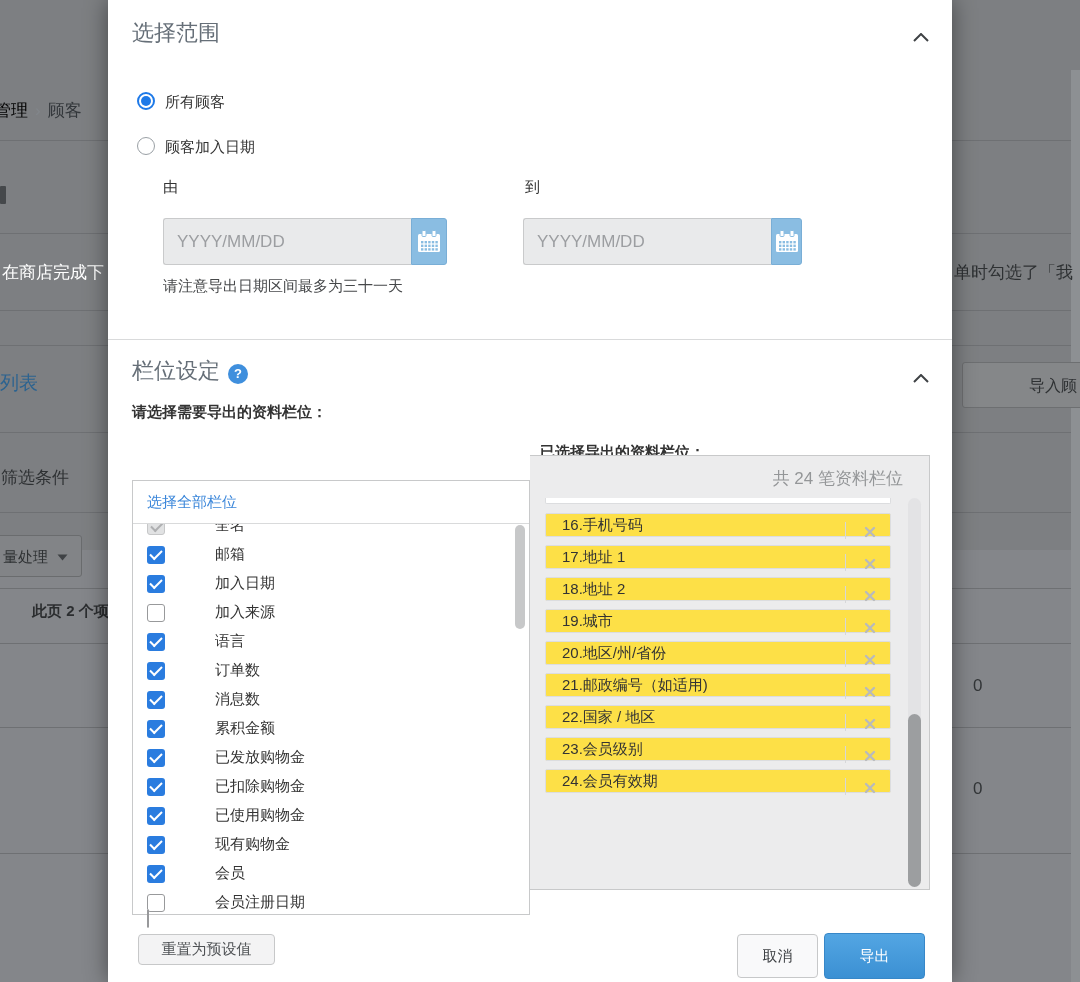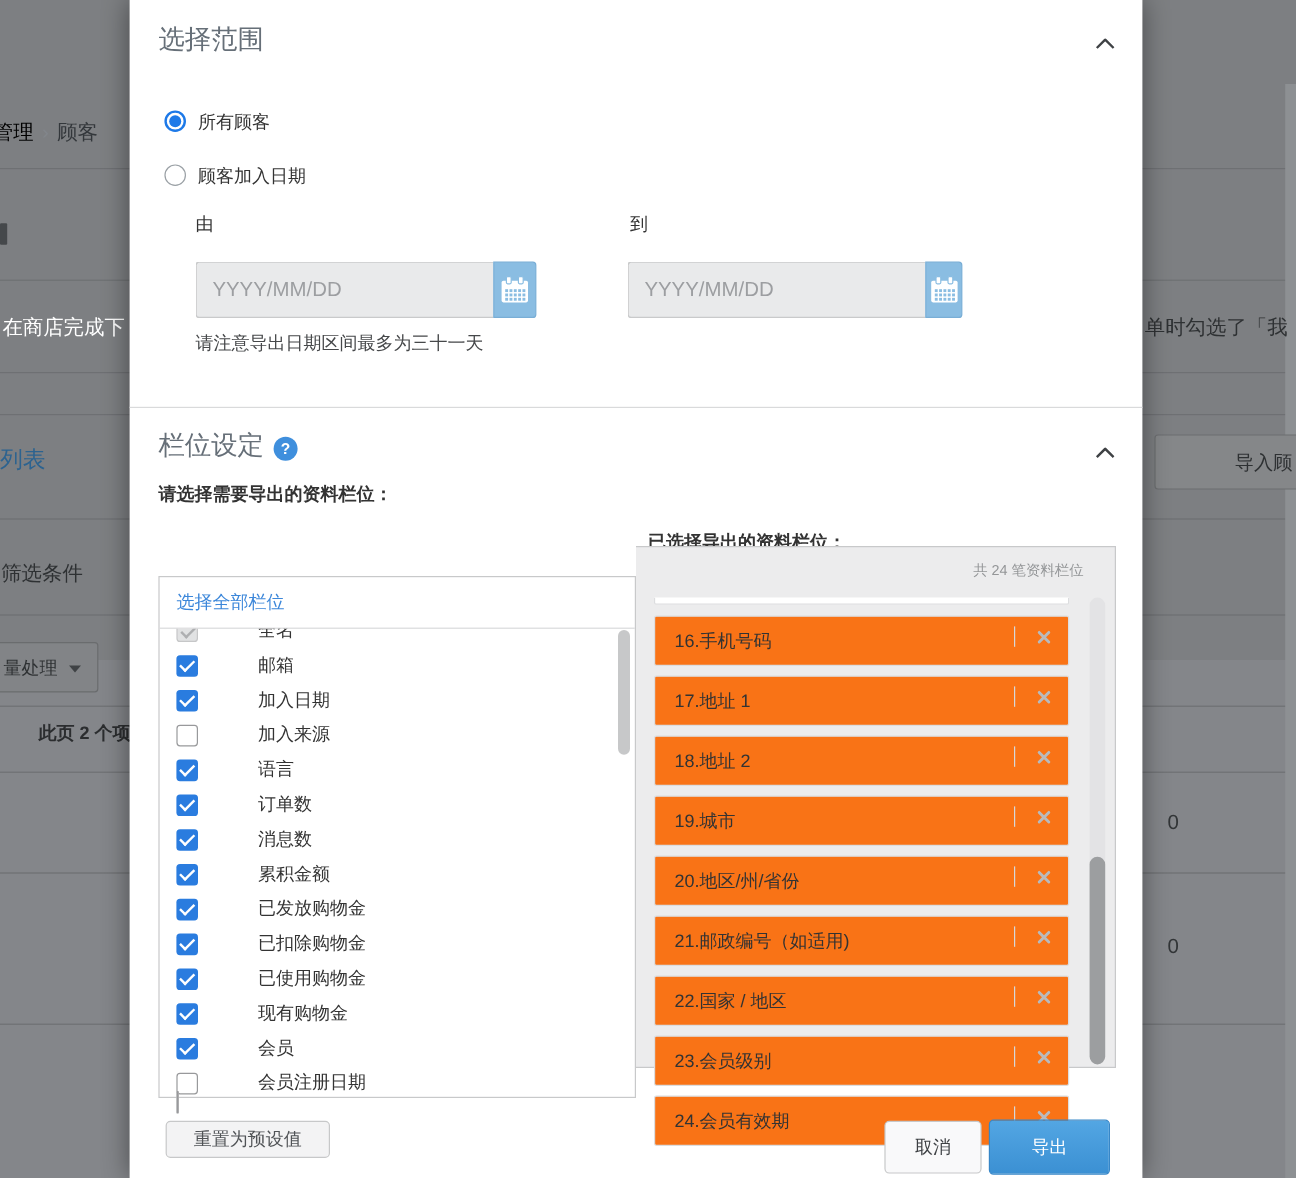--- a/index.html
+++ b/index.html
@@ -73,25 +73,25 @@
   .cb-off { background:#fff; border:1px solid #98999b; }
   .cb-dis { background:#e1e2e3; border:1px solid #c6c7c8; }
   .cb-dis::after { content:""; position:absolute; left:3px; top:4px; width:10px; height:5px;
                    border-left:2px solid #aeafb1; border-bottom:2px solid #aeafb1; transform:rotate(-45deg); }
   .field-label { font-size:15px; color:#333; margin-left:14px; white-space:nowrap; }
   .left-thumb { position:absolute; left:382px; top:44px; width:10px; height:104px; background:#c7c8c9; border-radius:5px; }
   .partial-row-cb { position:absolute; left:14px; top:429px; }
 
   .panel-right { position:absolute; left:422px; top:455px; width:400px; height:435px; background:#ececed;
                  border:1px solid #c8c9ca; border-left:0; }
-  .count { position:absolute; right:26px; top:11px; font-size:12px; color:#949698; }
+  .count { position:absolute; right:26px; top:11px; font-size:17px; color:#949698; }
   .partial-card { position:absolute; left:15px; top:42px; width:346px; height:6px; background:#fff;
                   border:1px solid #dcdddf; border-top:0; border-radius:0 0 2px 2px; }
   .cards { position:absolute; left:15px; top:57px; width:346px; }
-  .card { position:relative; height:42px; margin-bottom:8px; background:#f97316; border:1px solid #dcdddf; border-radius:2px;
+  .card { position:relative; height:24px; margin-bottom:8px; background:#fde047; border:1px solid #dcdddf; border-radius:2px;
           display:flex; align-items:center; }
   .card-label { font-size:15px; color:#333; margin-left:16px; white-space:nowrap; }
   .card-sep { position:absolute; right:44px; top:8px; width:1px; height:17px; background:#d6d7d9; }
   .card-x { position:absolute; right:14px; top:10px; cursor:pointer; }
   .right-track { position:absolute; left:378px; top:42px; width:13px; height:385px; background:#e3e3e5; border-radius:7px; }
   .right-thumb { position:absolute; left:378px; top:258px; width:13px; height:173px; background:#9c9ea0; border-radius:7px; }
 
   .btn { position:absolute; border-radius:4px; font-size:15px; display:flex; align-items:center; justify-content:center; cursor:pointer; }
   .btn-reset { left:30px; top:934px; width:137px; height:31px; background:#f3f3f4; border:1px solid #c7c8c9; color:#505356; }
   .btn-cancel { left:629px; top:934px; width:81px; height:44px; background:#f9f9fa; border:1px solid #c7c8c9; color:#3e4144; }

